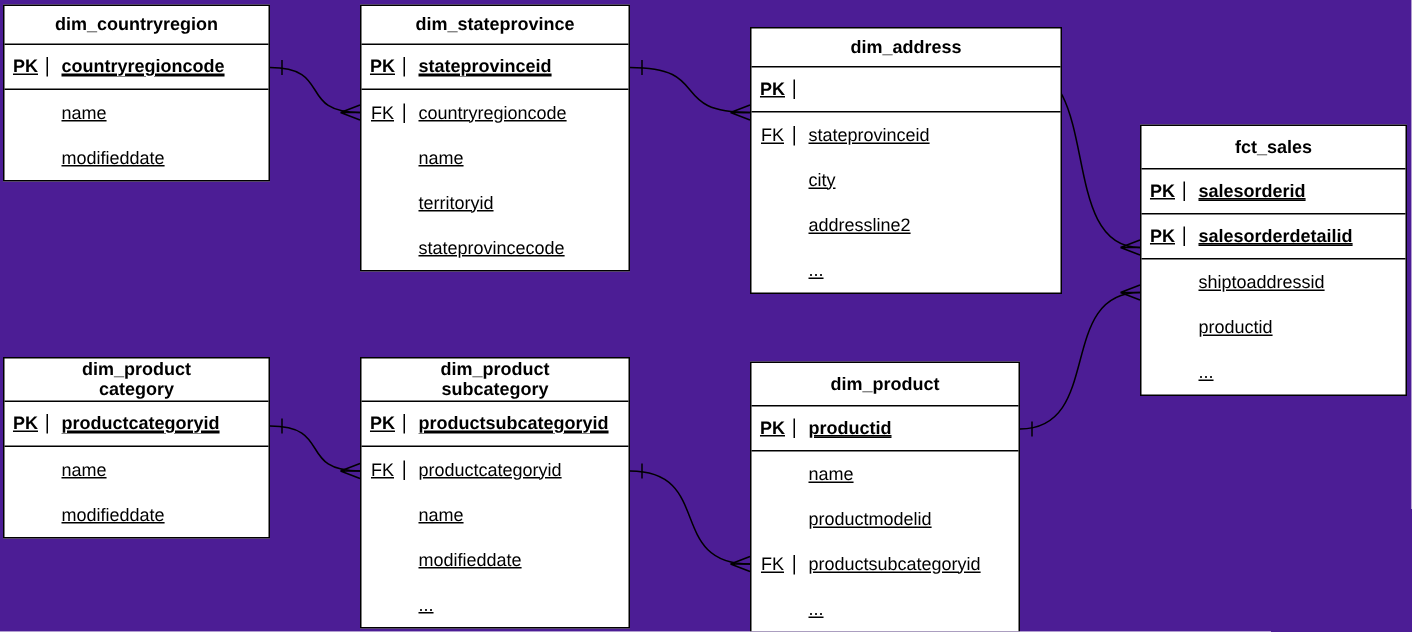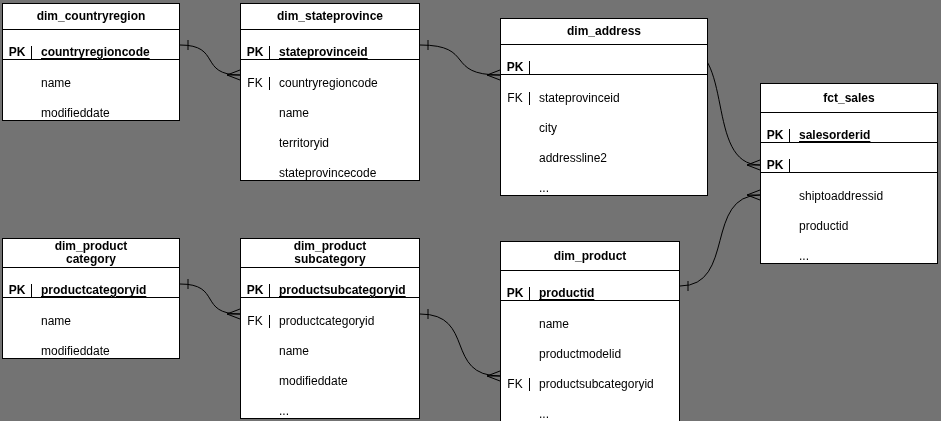--- a/index.html
+++ b/index.html
@@ -10,21 +10,21 @@
   body {
     width: 941px;
     height: 421px;
     font-family: "Liberation Sans", sans-serif;
     color: #000000;
   }
   .er-canvas {
     position: relative;
     width: 941px;
     height: 421px;
-    background: #737373;
+    background: #4c1d95;
     overflow: hidden;
   }
   .er-table {
     position: absolute;
     box-sizing: border-box;
     border: 1px solid #000000;
     background: #ffffff;
     font-size: 12px;
     line-height: 13px;
   }
@@ -34,21 +34,22 @@
     align-items: center;
     justify-content: center;
     text-align: center;
     font-weight: bold;
     border-bottom: 1px solid #000000;
     white-space: pre-line;
   }
   .er-row {
     box-sizing: border-box;
     display: flex;
-    align-items: flex-end;
+    align-items: center;
+    text-decoration: underline;
   }
   .er-row.pk {
     border-bottom: 1px solid #000000;
   }
   .er-key {
     flex: 0 0 28px;
     width: 28px;
     border-right: 1px solid #000000;
     display: flex;
     align-items: center;
@@ -179,20 +180,21 @@
         </div>
       </div>
       <div class="er-table" style="left: 760px; top: 60px; width: 178px; margin-top: 23px;">
         <div class="er-title" style="height: 29px;">fct_sales</div>
         <div class="er-row pk" style="height: 30px;">
           <span class="er-key">PK</span>
           <span class="er-name pk">salesorderid</span>
         </div>
         <div class="er-row pk" style="height: 30px;">
           <span class="er-key">PK</span>
+          <span class="er-name pk">salesorderdetailid</span>
         </div>
         <div class="er-row" style="height: 30px;">
           <span class="er-key"></span>
           <span class="er-name">shiptoaddressid</span>
         </div>
         <div class="er-row" style="height: 30px;">
           <span class="er-key"></span>
           <span class="er-name">productid</span>
         </div>
         <div class="er-row" style="height: 30px;">

